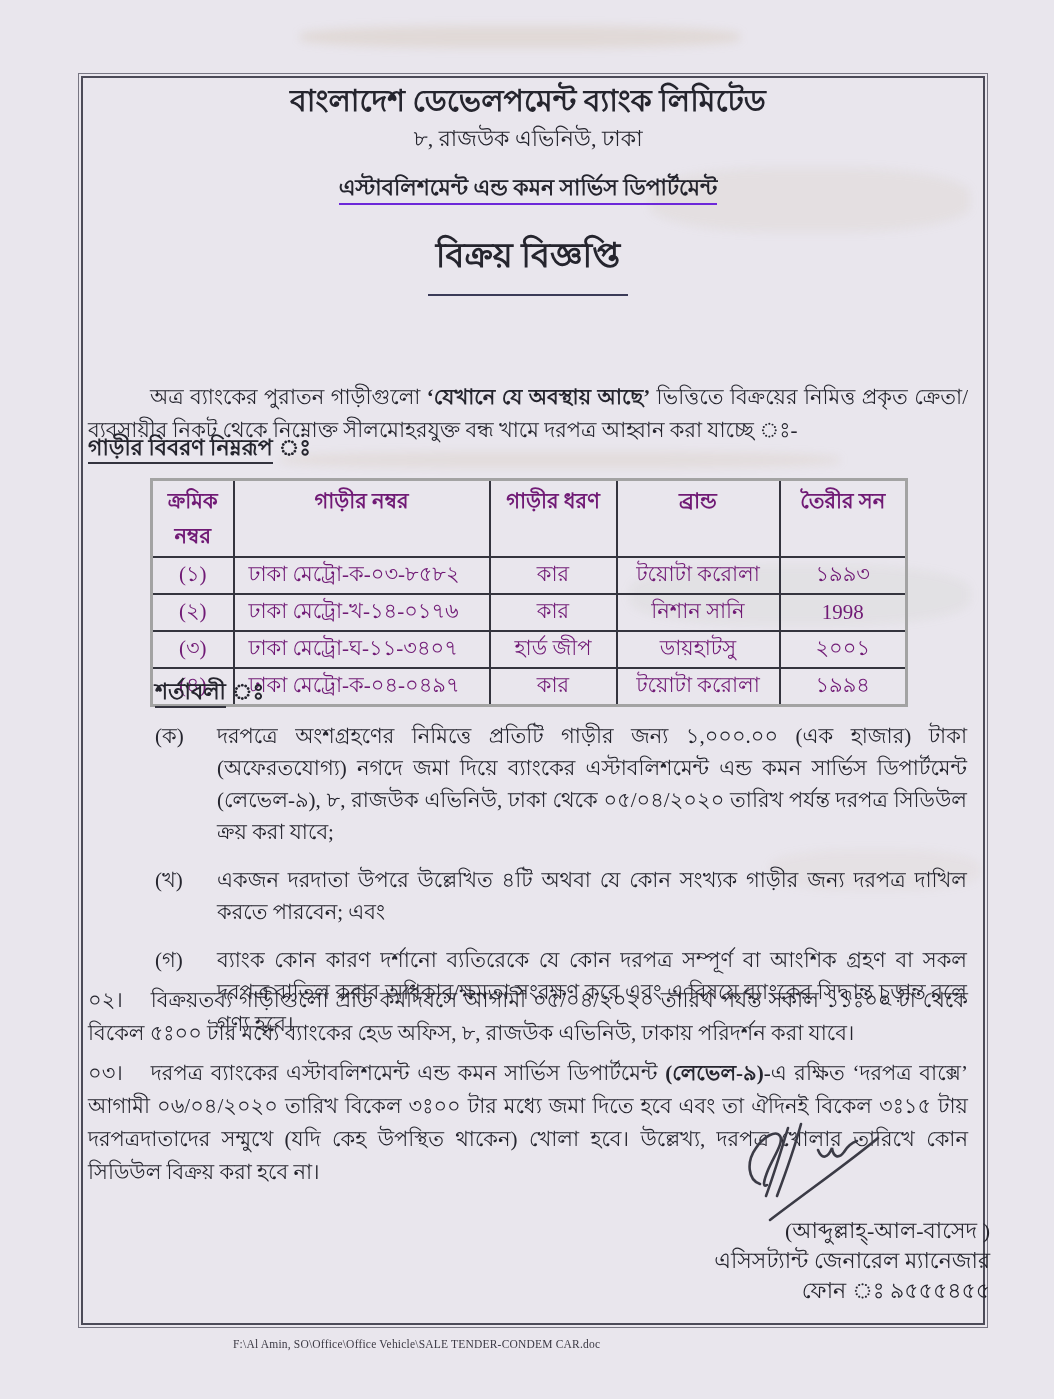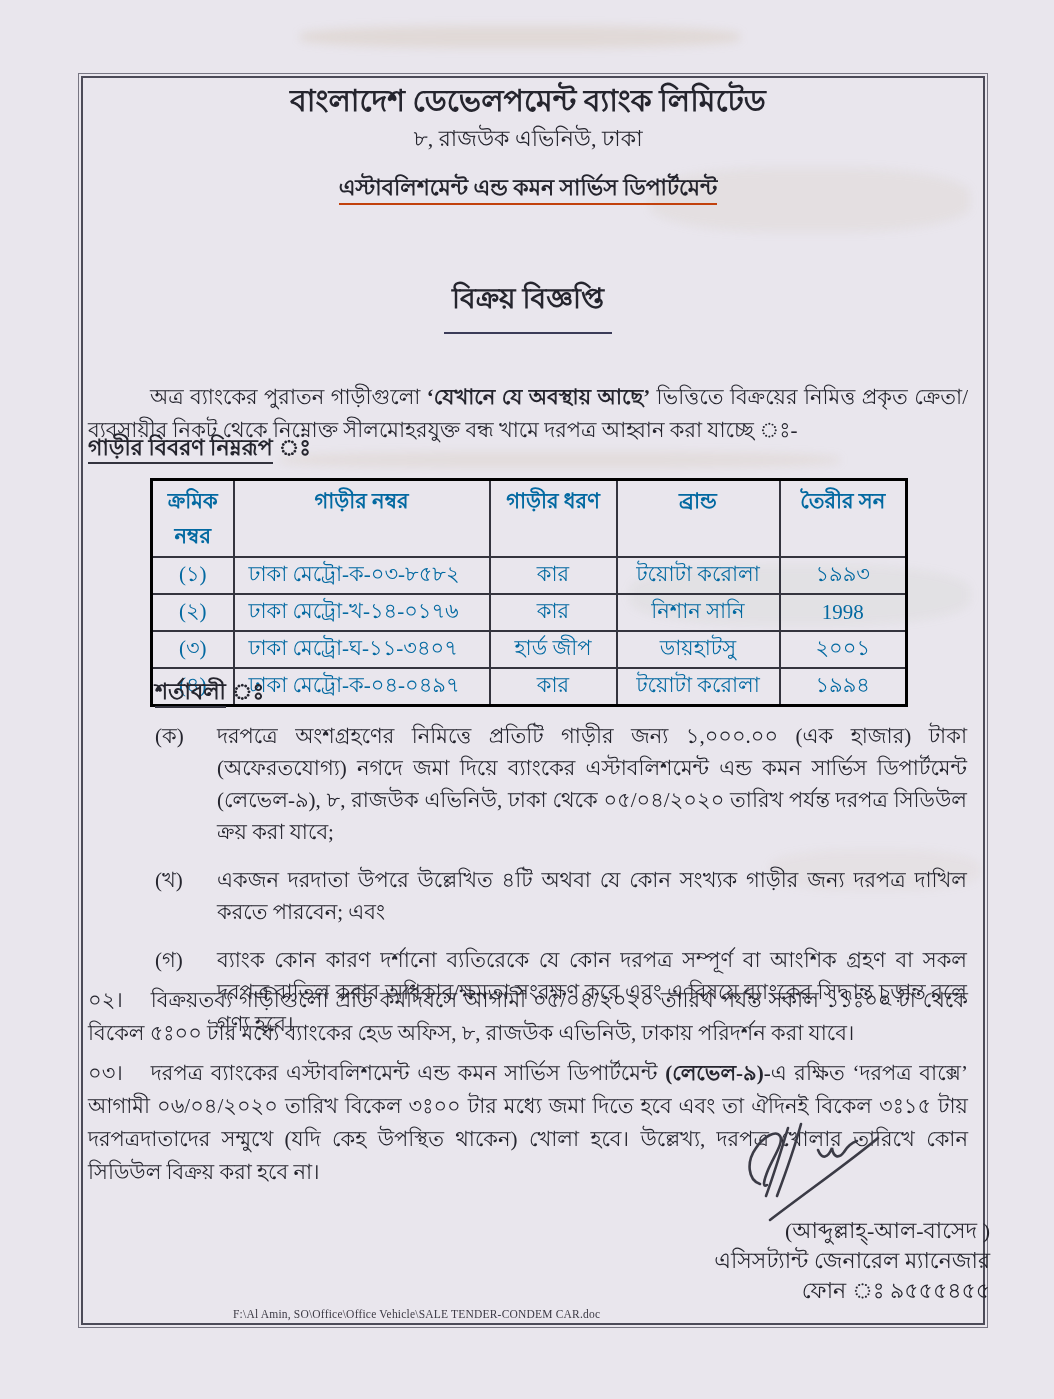--- a/index.html
+++ b/index.html
@@ -28,39 +28,39 @@
     border:2px solid #4c4b58;
     box-sizing:border-box;
   }
 
   
   .header-block { left:90px; top:82px; width:876px; text-align:center; }
   .bank-name   { font-size:30px; font-weight:bold; line-height:38px; }
   .head-line   { font-size:22px; line-height:30px; margin-top:4px; }
   .website     { font-size:26px; font-weight:bold; line-height:32px; margin-top:8px; letter-spacing:0.5px; }
   .dept        { font-size:22px; font-weight:bold; margin-top:16px; }
-  .dept span   { border-bottom:2px solid #c2410c; padding-bottom:3px; }
+  .dept span   { border-bottom:2px solid #6d28d9; padding-bottom:3px; }
   .notice-title-wrap { margin-top:22px; }
-  .notice-title { display:inline-block; font-size:28px; font-weight:bold; border-bottom:2px solid #3b3b58; padding:0 8px 8px 8px;margin-top:48px; }
+  .notice-title { display:inline-block; font-size:34px; font-weight:bold; border-bottom:2px solid #3b3b58; padding:0 8px 8px 8px; }
 
   
   .para { font-size:21px; line-height:33px; text-align:justify; }
   .intro { left:88px; top:360px; width:880px; text-indent:62px; }
   .bold { font-weight:bold; }
 
   .section-heading { font-size:22px; font-weight:bold; }
   .section-heading .ul { border-bottom:2px solid #33333e; padding-bottom:2px; }
   .veh-heading { left:88px; top:430px; }
 
   
   .veh-table-wrap { left:150px; top:478px; }
   table.veh {
     border-collapse:collapse; table-layout:fixed; width:755px;
-    font-size:21px; color:#0369a1;
-    border:3px solid #000000;
+    font-size:21px; color:#701a75;
+    border:3px solid #a3a3a3;
   }
   table.veh th, table.veh td { border:2px solid #34343e; overflow:hidden; }
   table.veh th { height:60px; vertical-align:top; padding-top:4px; font-weight:bold; text-align:center; }
   table.veh td { height:29px; padding:0 6px; text-align:center; }
   table.veh td.vnum { text-align:left; padding-left:14px; }
   col.c1{width:82px;} col.c2{width:256px;} col.c3{width:127px;} col.c4{width:163px;} col.c5{width:127px;}
 
   .terms-heading { left:155px; top:674px; }
   .terms-list { left:155px; top:720px; width:812px; }
   .term-item { display:flex; margin-bottom:16px; }
@@ -73,21 +73,21 @@
   .para-num { margin-right:28px; }
 
   
   .sig-block { left:640px; top:1122px; width:350px; text-align:right; }
   .sig-svg { display:block; margin:0 auto; }
   .sig-name  { font-size:22px; line-height:30px; margin-top:-6px; }
   .sig-title { font-size:22px; line-height:30px; }
   .sig-phone { font-size:22px; line-height:30px; }
 
   .footer-path {
-    left:233px; top:1308px;
+    left:233px; top:1338px;
     font-size:11.5px; color:#3c3a44; letter-spacing:0.2px;
     font-family:"Liberation Serif","DejaVu Serif",serif;
   }
 </style>
 </head>
 <body>
 
 <div id="canvas">
 
   <div class="artifact" style="left:300px;top:26px;width:440px;height:22px;background:rgba(186,162,118,0.18);"></div>

